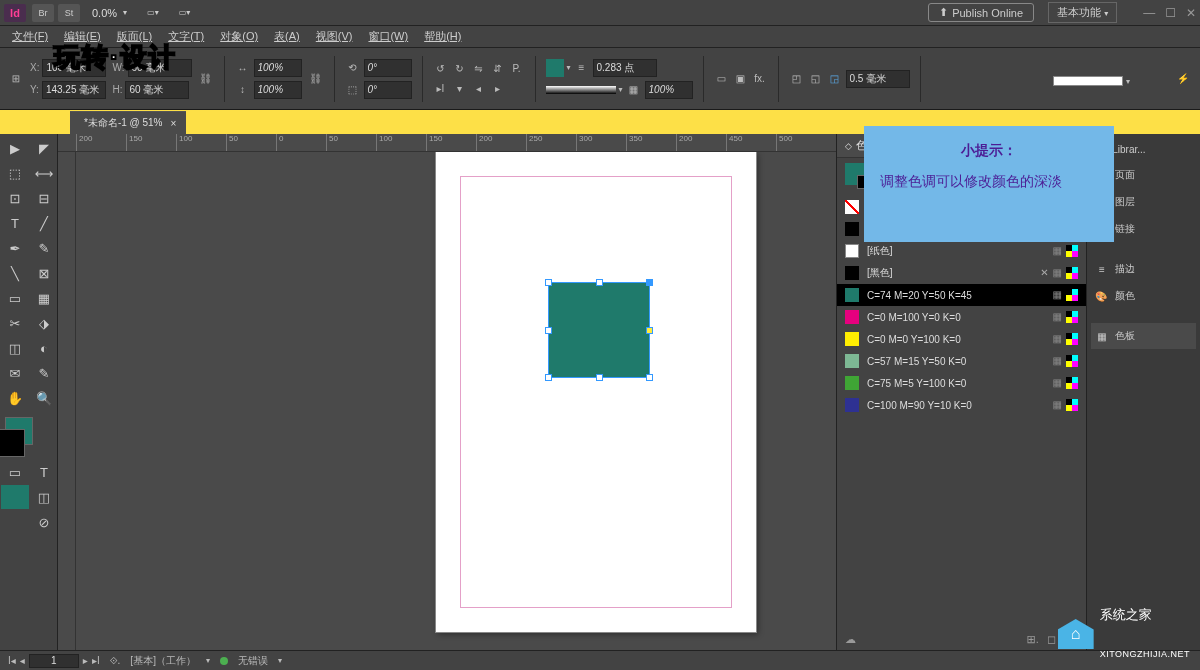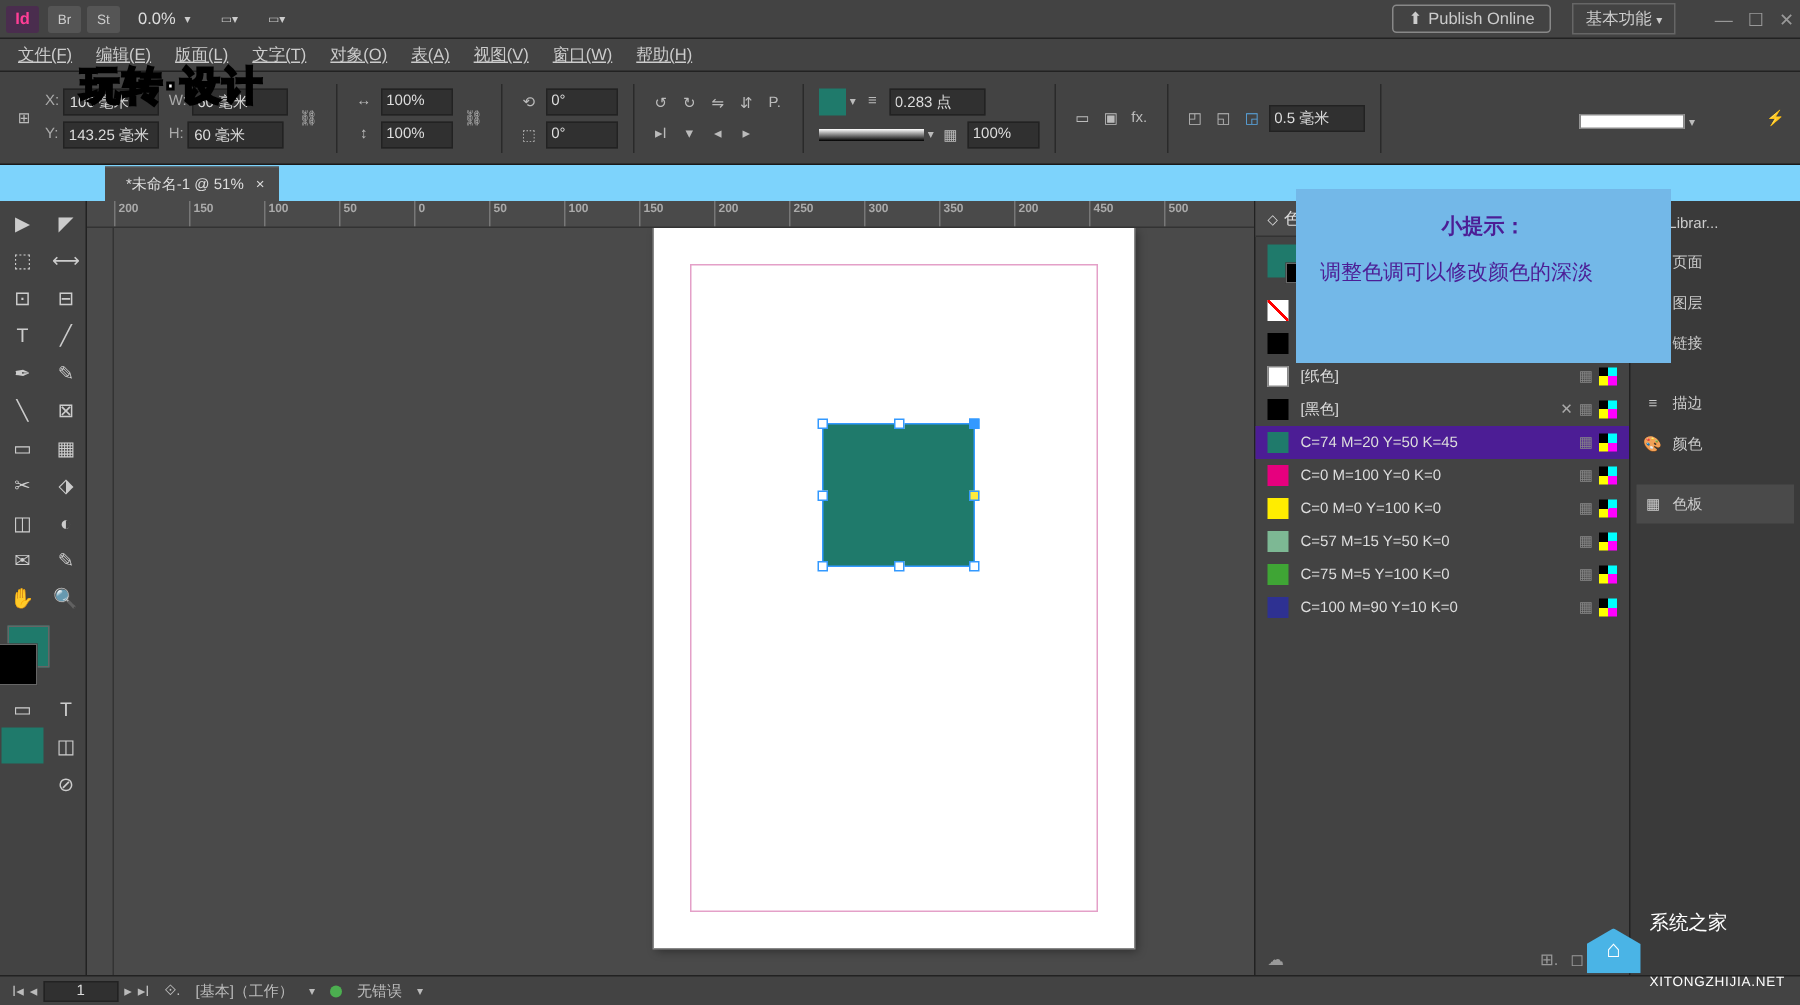--- a/index.html
+++ b/index.html
@@ -13,36 +13,36 @@
 .publish-btn { border:1px solid #888; border-radius:3px; padding:2px 10px; display:flex; align-items:center; gap:4px; margin-right:14px; }
 .workspace-sel { border:1px solid #666; padding:2px 8px; margin-right:8px; }
 .stock-search { background:#303030; border:1px solid #222; width:170px; padding:2px 6px; color:#888; }
 .win-btns { display:flex; gap:10px; margin-left:18px; color:#999; font-size:12px; }
 .menubar { height:22px; background:#434343; display:flex; align-items:center; padding:0 6px; gap:4px; border-bottom:1px solid #222; }
 .menubar span { padding:18px 6px;text-decoration:underline; }
 .controlbar { height:62px; background:#434343; display:flex; align-items:center; padding:0 8px; gap:6px; border-bottom:1px solid #1a1a1a; font-size:10px; color:#bbb; flex-wrap:nowrap; overflow:hidden; }
 .ctrl-group { display:flex; flex-direction:column; gap:4px; }
 .ctrl-row { display:flex; align-items:center; gap:3px; }
 .ctrl-input { background:#303030; border:1px solid #222; color:#ddd; width:64px; height:18px; padding:0 3px; font-size:10px; }
-.ctrl-input.sm { width:48px; }
+.ctrl-input.sm { width:48px;font-style:italic; }
 .lbl { font-size:10px; color:#aaa; }
 .ico { width:16px; height:16px; display:flex; align-items:center; justify-content:center; color:#bbb; }
 .vdiv { width:1px; height:46px; background:#2a2a2a; margin:0 4px; }
 .swatch-ctrl { width:18px; height:18px; background:#1f7a6b; }
 .stroke-bar { width:70px; height:8px; background:linear-gradient(#fff,#000); }
-.tabbar { height:24px; background:#7dd3fc; display:flex; align-items:flex-end; padding-left:70px; }
+.tabbar { height:24px; background:#fde047; display:flex; align-items:flex-end; padding-left:70px; }
 .doc-tab { background:#4a4a4a; padding:4px 10px 4px 14px; font-size:10px; color:#ddd; display:flex; align-items:center; gap:8px; border-top:1px solid #555; }
 .doc-tab .close { font-size:10px; }
 .workarea { display:flex; height:calc(670px - 26px - 22px - 62px - 24px - 20px); background:#333; }
 .toolbox { width:58px; background:#434343; display:grid; grid-template-columns:28px 28px; gap:1px; padding:2px 1px; border-right:1px solid #222; align-content:start; }
 .tool { width:28px; height:24px; display:flex; align-items:center; justify-content:center; color:#ccc; font-size:13px; }
 .tool.fill-prev { grid-column:1/3; height:44px; position:relative; margin-top:4px; }
 .fill-front { position:absolute; left:4px; top:2px; width:28px; height:28px; background:#1f7a6b; border:1px solid #666; }
 .fill-back { position:absolute; right:4px; bottom:2px; width:28px; height:28px; background:#000; border:1px solid #666; }
-.canvas-wrap { flex:1; display:flex; flex-direction:column; background:#4a4a4a; position:relative;font-weight:bold; }
+.canvas-wrap { flex:1; display:flex; flex-direction:column; background:#4a4a4a; position:relative; }
 .ruler-h { height:18px; background:#4a4a4a; border-bottom:1px solid #333; display:flex; font-size:8px; color:#aaa; overflow:hidden; padding-left:18px; }
 .ruler-h span { width:50px; border-left:1px solid #777; padding-left:2px; }
 .canvas-body { flex:1; display:flex; }
 .ruler-v { width:18px; background:#4a4a4a; border-right:1px solid #333; }
 .canvas { flex:1; background:#4a4a4a; position:relative; overflow:hidden; }
 .page { position:absolute; left:360px; top:0; width:320px; height:480px; background:#fff; box-shadow:0 0 0 1px #888, 2px 2px 6px rgba(0,0,0,.4); }
 .page-margin { position:absolute; inset:24px; border:1px solid #e4a0c8; }
 .sel-rect { position:absolute; left:112px; top:130px; width:102px; height:96px; background:#1f7a6b; border:1px solid #39f; }
 .sel-handle { position:absolute; width:7px; height:7px; background:#fff; border:1px solid #39f; }
 .sel-handle.tl{left:-4px;top:-4px}.sel-handle.tm{left:calc(50% - 3px);top:-4px}.sel-handle.tr{right:-4px;top:-4px;background:#39f}
@@ -51,21 +51,21 @@
 .panels { display:flex; }
 .swatches-panel { width:250px; background:#434343; border-left:1px solid #222; display:flex; flex-direction:column; }
 .panel-tab { background:#4a4a4a; padding:4px 8px; font-size:11px; color:#ddd; border-bottom:1px solid #333; display:flex; align-items:center; }
 .panel-tab::before { content:"◇"; margin-right:4px; font-size:9px; }
 .tint-row { display:flex; align-items:center; padding:5px 8px; gap:6px; font-size:10px; }
 .tint-sw { width:22px; height:22px; background:#1f7a6b; position:relative; }
 .tint-sw::after { content:""; position:absolute; right:-4px; bottom:-4px; width:12px; height:12px; background:#000; border:1px solid #666; }
 .tint-ico { width:16px; height:16px; border:1px solid #777; display:flex; align-items:center; justify-content:center; font-size:9px; }
 .tint-input { background:#303030; border:1px solid #222; width:36px; height:16px; color:#ddd; text-align:right; padding-right:2px; font-size:10px; }
 .swatch-row { display:flex; align-items:center; padding:4px 8px; gap:8px; font-size:10px; color:#ddd; }
-.swatch-row.sel { background:#4c1d95; }
+.swatch-row.sel { background:#000000; }
 .sw-chip { width:14px; height:14px; flex-shrink:0; }
 .sw-name { flex:1; white-space:nowrap; overflow:hidden; }
 .sw-icons { display:flex; gap:4px; color:#aaa; }
 .sw-icons .cmyk { width:12px; height:12px; background:conic-gradient(#0ff 0 25%,#f0f 25% 50%,#ff0 50% 75%,#000 75% 100%); }
 .slider-row { padding:2px 8px; position:relative; }
 .slider-track { height:2px; background:#888; position:relative; width:180px; margin-left:20px; }
 .slider-thumb { position:absolute; right:-4px; top:-5px; width:10px; height:12px; background:#5aa9e6; border-radius:2px; }
 .cursor-pointer { position:absolute; right:-2px; top:-2px; font-size:12px; }
 .right-rail { width:114px; background:#3a3a3a; border-left:1px solid #222; display:flex; flex-direction:column; padding:4px; gap:1px; }
 .rail-item { padding:6px 4px; font-size:10px; color:#ccc; display:flex; align-items:center; gap:6px; }

